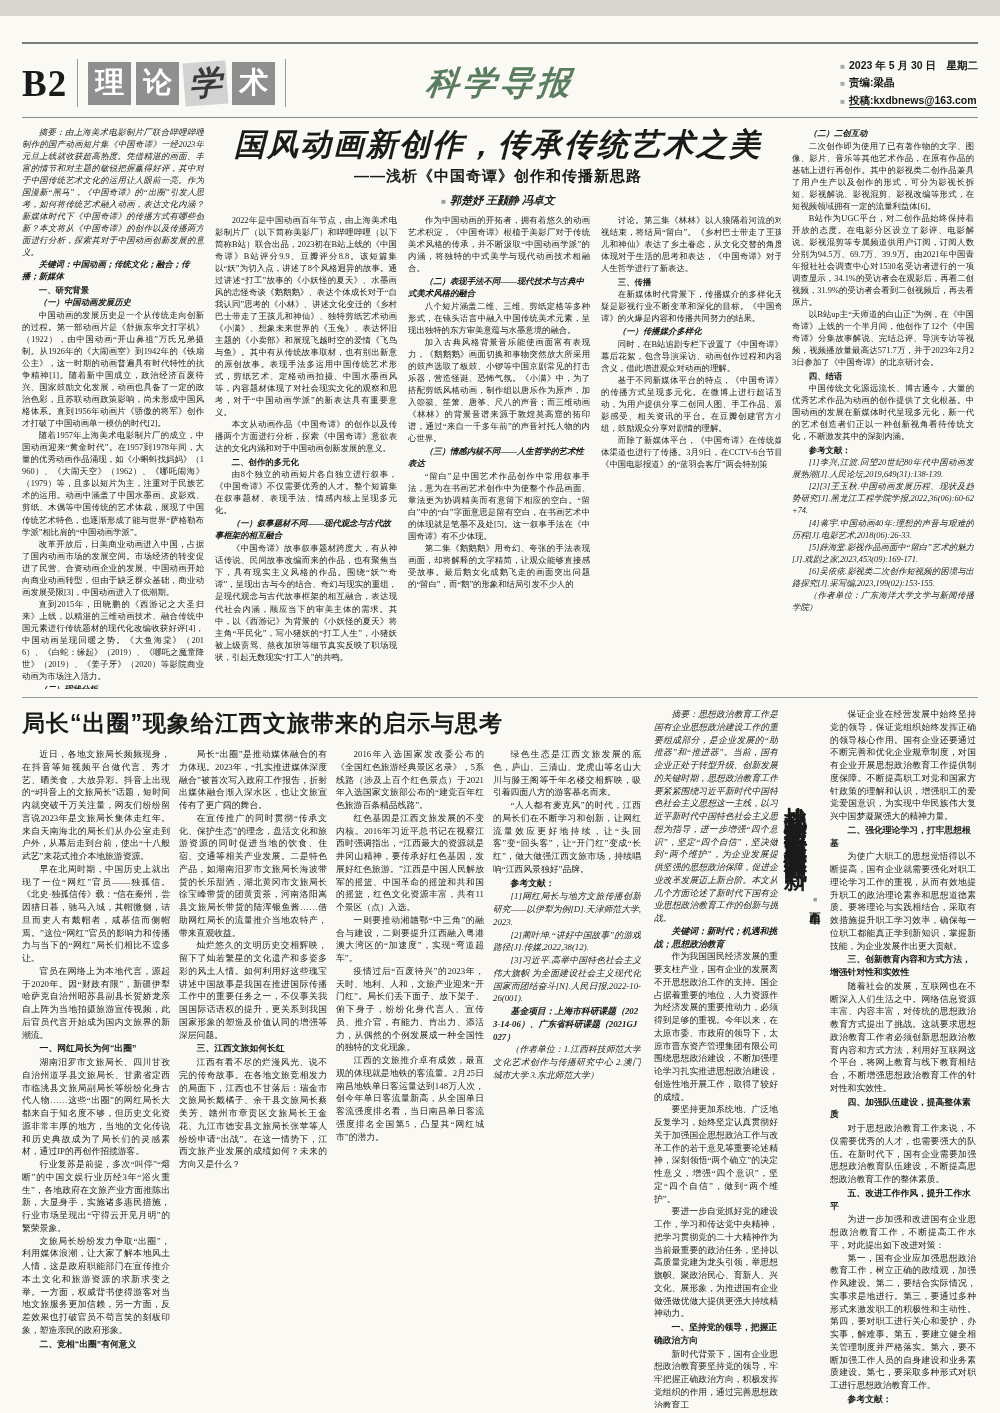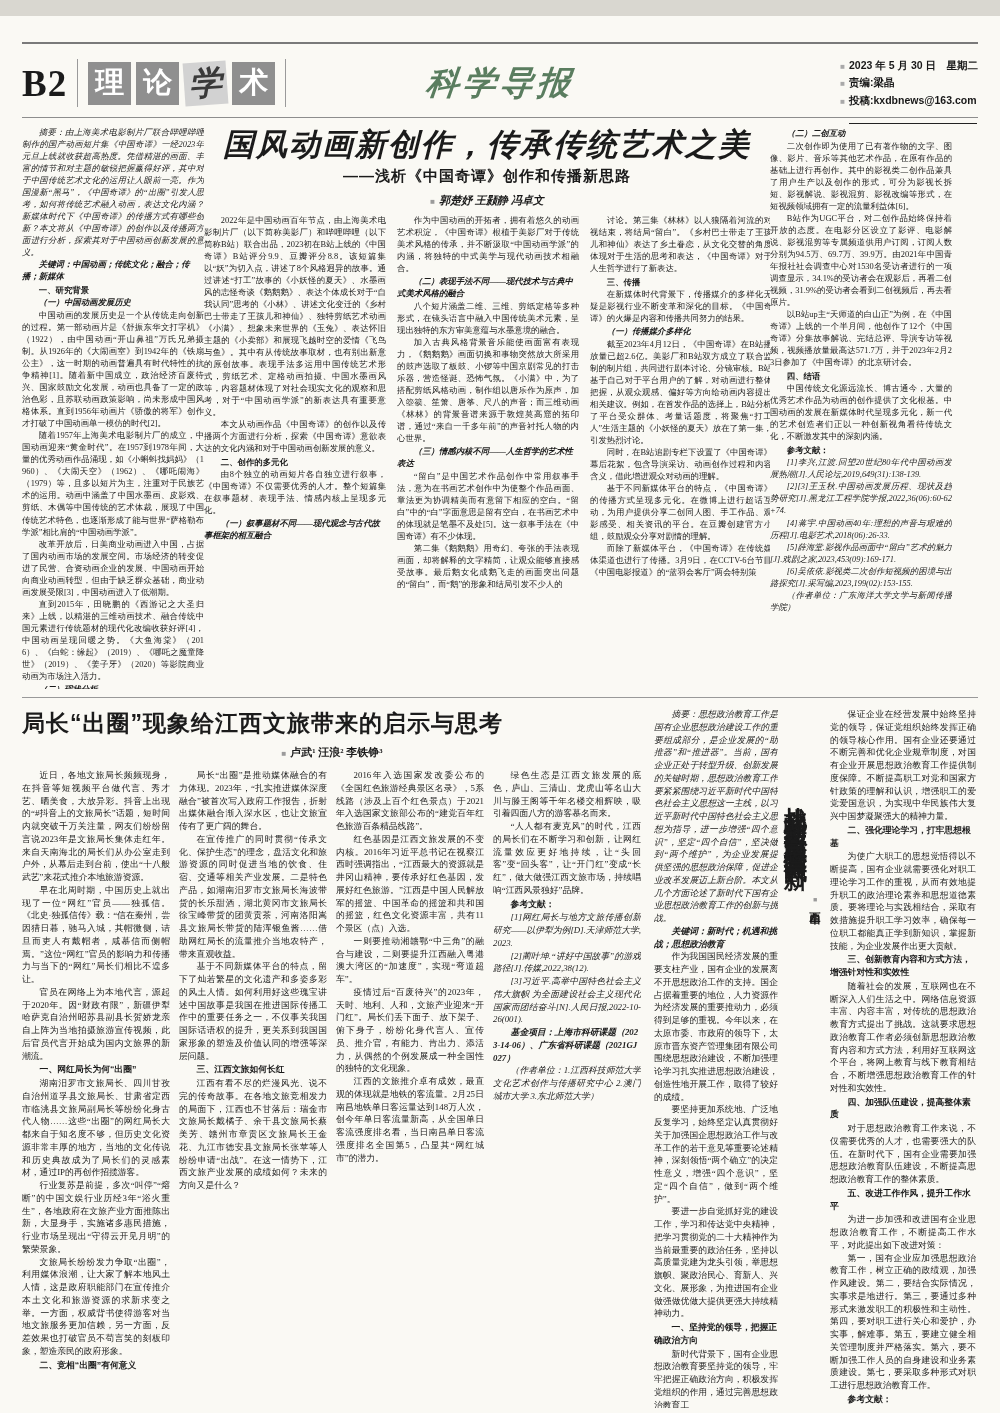--- a/index.html
+++ b/index.html
@@ -10,32 +10,32 @@
   .edition{font-size:37px;font-weight:bold;letter-spacing:1px;font-family:"Liberation Serif",serif;}
   .vsep{width:1px;height:48px;background:#9a9a9a;margin:0 10px;}
   .secblocks{display:flex;gap:5px;align-items:center;}
   .blk{width:43px;height:43px;background:#8f8f8f;color:#ffffff;display:flex;align-items:center;justify-content:center;
        font-family:"Liberation Sans",sans-serif;font-weight:bold;font-size:29px;}
   .blk.alt{background:#d2d2d2;color:#3a3a3a;font-family:"Liberation Serif",serif;font-style:italic;transform:rotate(-4deg);font-size:33px;}
   .masthead{margin-left:130px;font-size:33px;font-weight:bold;font-style:italic;color:#5a7d5f;
             font-family:"Liberation Serif",serif;letter-spacing:4px;transform:skewX(-6deg);}
   .pubinfo{margin-left:auto;font-family:"Liberation Sans",sans-serif;font-size:10.5px;font-weight:600;line-height:1.65;color:#171717;}
   .pubinfo .sq{color:#a9a9a9;font-size:8px;margin-right:4px;}
-  .pubinfo .u{border-bottom:1.5px solid #222;padding-bottom:17px;}
+  .pubinfo .u{border-bottom:1.5px solid #222;padding-bottom:1px;}
   .headrule{border-bottom:1px solid #8d8d8d;margin-top:3px;}
   
   .colx{word-break:break-all;}
   .bp{text-indent:2em;text-align:justify;margin:0;}
   .kai{font-style:italic;text-indent:2em;text-align:justify;margin:0;}
   .kaib{font-style:italic;font-weight:bold;text-indent:2em;margin:0;}
   .bh{font-family:"Liberation Sans",sans-serif;font-weight:700;text-indent:2em;margin:1px 0;}
   .bhk{font-style:italic;font-weight:700;text-indent:2em;margin:1px 0;}
   .ref{font-style:italic;text-indent:2em;text-align:justify;margin:0;}
   
-  .a1{display:flex;margin-top:9px;height:562px;overflow:hidden;}
+  .a1{display:flex;gap:11px;margin-top:9px;height:562px;overflow:hidden;}
   .a1col{width:182px;flex:none;font-size:8.4px;line-height:1.43;overflow:hidden;}
   .a1mid{width:566px;flex:none;}
   .a1head{height:82px;text-align:center;}
   .a1title{font-family:"Liberation Sans",sans-serif;font-weight:bold;font-size:31px;letter-spacing:2px;line-height:1.15;font-style:italic;}
   .a1sub{font-family:"Liberation Sans",sans-serif;font-size:15px;font-weight:600;margin-top:4px;letter-spacing:1px;}
   .a1by{font-size:11px;font-weight:bold;margin-top:7px;font-style:italic;}
   .sqg{color:#9b9b9b;font-size:8px;margin-right:4px;}
   .a1midcols{display:flex;gap:11px;height:472px;overflow:hidden;margin-top:6px;}
   .a1midcols .a1col{height:472px;}
   .a1 .full{height:562px;}
@@ -100,36 +100,36 @@
         <div class="a1sub">——浅析《中国奇谭》创作和传播新思路</div>
         <div class="a1by"><span class="sqg">■</span><span>郭楚妤  王颢静  冯卓文</span></div>
       </div>
       <div class="a1midcols">
         <div class="a1col colx">
             <div class="bp">2022年是中国动画百年节点，由上海美术电影制片厂（以下简称美影厂）和哔哩哔哩（以下简称B站）联合出品，2023初在B站上线的《中国奇谭》B站评分9.9、豆瓣评分8.8。该短篇集以“妖”为切入点，讲述了8个风格迥异的故事。通过讲述“打工”故事的《小妖怪的夏天》、水墨画风的志怪奇谈《鹅鹅鹅》、表达个体成长对于“自我认同”思考的《小林》、讲述文化变迁的《乡村巴士带走了王孩儿和神仙》、独特剪纸艺术动画《小满》、想象未来世界的《玉兔》、表达怀旧主题的《小卖部》和展现飞越时空的爱情《飞鸟与鱼》。其中有从传统故事取材，也有别出新意的原创故事。表现手法多运用中国传统艺术形式，剪纸艺术、定格动画拍摄、中国水墨画风等，内容题材体现了对社会现实文化的观察和思考，对于“中国动画学派”的新表达具有重要意义。</div>
             <div class="bp">本文从动画作品《中国奇谭》的创作以及传播两个方面进行分析，探索《中国奇谭》意欲表达的文化内涵和对于中国动画创新发展的意义。</div>
             <div class="bh">二、创作的多元化</div>
             <div class="bp">由8个独立的动画短片各自独立进行叙事，《中国奇谭》不仅需要优秀的人才。整个短篇集在叙事题材、表现手法、情感内核上呈现多元化。</div>
             <div class="bhk">（一）叙事题材不同——现代观念与古代故事框架的相互融合</div>
+            <div class="bp">《中国奇谭》故事叙事题材跨度大，有从神话传说、民间故事改编而来的作品，也有聚焦当下，具有现实主义风格的作品。围绕“妖”“奇谭”，呈现出古与今的结合、奇幻与现实的重组，是现代观念与古代故事框架的相互融合，表达现代社会内涵，顺应当下的审美主体的需求。其中，以《西游记》为背景的《小妖怪的夏天》将主角“平民化”，写小猪妖的“打工人生”，小猪妖被上级责骂、熬夜加班等细节真实反映了职场现状，引起无数现实“打工人”的共鸣。</div>
           </div>
         <div class="a1col colx">
             <div class="bp">作为中国动画的开拓者，拥有着悠久的动画艺术积淀，《中国奇谭》根植于美影厂对于传统美术风格的传承，并不断汲取“中国动画学派”的内涵，将独特的中式美学与现代动画技术相融合。</div>
             <div class="bhk">（二）表现手法不同——现代技术与古典中式美术风格的融合</div>
             <div class="bp">八个短片涵盖二维、三维、剪纸定格等多种形式，在镜头语言中融入中国传统美术元素，呈现出独特的东方审美意蕴与水墨意境的融合。</div>
             <div class="bp">加入古典风格背景音乐能使画面富有表现力，《鹅鹅鹅》画面切换和事物突然放大所采用的鼓声选取了板鼓、小锣等中国京剧常见的打击乐器，营造怪诞、恐怖气氛。《小满》中，为了搭配剪纸风格动画，制作组以唐乐作为原声，加入箜篌、笙箫、唐筝、尺八的声音；而三维动画《林林》的背景音谱来源于敦煌莫高窟的拓印谱，通过“来自一千多年前”的声音衬托人物的内心世界。</div>
             <div class="bhk">（三）情感内核不同——人生哲学的艺术性表达</div>
             <div class="bp">“留白”是中国艺术作品创作中常用叙事手法，意为在书画艺术创作中为使整个作品画面、章法更为协调精美而有意留下相应的空白。“留白”中的“白”字面意思是留有空白，在书画艺术中的体现就是笔墨不及处[5]。这一叙事手法在《中国奇谭》有不少体现。</div>
             <div class="bp">第二集《鹅鹅鹅》用奇幻、夸张的手法表现画面，却将解释的文字精简，让观众能够直接感受故事。最后鹅女化成鹅飞走的画面突出问题的“留白”，而“鹅”的形象和结局引发不少人的</div>
           </div>
         <div class="a1col colx">
             <div class="bp">讨论。第三集《林林》以人狼隔着河流的对视结束，将结局“留白”。《乡村巴士带走了王孩儿和神仙》表达了乡土眷恋，从文化交替的角度体现对于生活的思考和表达，《中国奇谭》对于人生哲学进行了新表达。</div>
             <div class="bh">三、传播</div>
             <div class="bp">在新媒体时代背景下，传播媒介的多样化无疑是影视行业不断变革和深化的目标。《中国奇谭》的火爆是内容和传播共同努力的结果。</div>
             <div class="bhk">（一）传播媒介多样化</div>
-            <div class="bp">截至2023年4月12日，《中国奇谭》在B站播放量已超2.6亿。美影厂和B站双方成立了联合监制的制片组，共同进行剧本讨论、分镜审核。B站基于自己对于平台用户的了解，对动画进行整体把握，从观众观感、偏好等方向给动画内容提出相关建议。例如，在首发作品的选择上，B站分析了平台受众群体、考量话题度，将聚焦“打工人”生活主题的《小妖怪的夏天》放在了第一集，引发热烈讨论。</div>
             <div class="bp">同时，在B站追剧专栏下设置了《中国奇谭》幕后花絮，包含导演采访、动画创作过程和内容含义，借此增进观众对动画的理解。</div>
             <div class="bp">基于不同新媒体平台的特点，《中国奇谭》的传播方式呈现多元化。在微博上进行超话互动，为用户提供分享二创同人图、手工作品、观影感受、相关资讯的平台。在豆瓣创建官方小组，鼓励观众分享对剧情的理解。</div>
             <div class="bp">而除了新媒体平台，《中国奇谭》在传统媒体渠道也进行了传播。3月9日，在CCTV-6台节目《中国电影报道》的“蓝羽会客厅”两会特别策</div>
           </div>
       </div>
     </div>
     <div class="a1col full colx">
         <div class="bhk">（二）二创互动</div>
         <div class="bp">二次创作即为使用了已有著作物的文字、图像、影片、音乐等其他艺术作品，在原有作品的基础上进行再创作。其中的影视类二创作品兼具了用户生产以及创作的形式，可分为影视长拆短、影视解说、影视混剪、影视改编等形式，在短视频领域拥有一定的流量利益体[6]。</div>
         <div class="bp">B站作为UGC平台，对二创作品始终保持着开放的态度。在电影分区设立了影评、电影解说、影视混剪等专属频道供用户订阅，订阅人数分别为94.5万、69.7万、39.9万。由2021年中国青年报社社会调查中心对1530名受访者进行的一项调查显示，34.1%的受访者会在观影后，再看二创视频，31.9%的受访者会看到二创视频后，再去看原片。</div>
@@ -144,36 +144,35 @@
         <div class="ref">[6]吴依依.影视类二次创作短视频的困境与出路探究[J].采写编,2023,199(02):153-155.</div>
         <div class="kai">（作者单位：广东海洋大学文学与新闻传播学院）</div>
       </div>
   </div>
 
   <div class="divider"></div>
 
   <div class="bottom">
     <div class="art2">
       <div class="a2title">局长“出圈”现象给江西文旅带来的启示与思考</div>
-      <div class="a2by"><span class="sqg">■</span><span>卢武¹ 汪浪² 李铁铮³</span></div>
       <div class="a2cols">
         <div class="a2col colx">
             <div class="bp">近日，各地文旅局长频频现身，在抖音等短视频平台做代言、秀才艺、晒美食，大放异彩。抖音上出现的“#抖音上的文旅局长”话题，短时间内就突破千万关注量，网友们纷纷留言说2023年是文旅局长集体走红年。来自天南海北的局长们从办公室走到户外，从幕后走到台前，使出“十八般武艺”来花式推介本地旅游资源。</div>
             <div class="bp">早在北周时期，中国历史上就出现了一位“网红”官员——独孤信。《北史·独孤信传》载：“信在秦州，尝因猎日暮，驰马入城，其帽微侧，诘旦而吏人有戴帽者，咸慕信而侧帽焉。”这位“网红”官员的影响力和传播力与当下的“网红”局长们相比不遑多让。</div>
             <div class="bp">官员在网络上为本地代言，源起于2020年。因“财政有限”，新疆伊犁哈萨克自治州昭苏县副县长贺娇龙亲自上阵为当地拍摄旅游宣传视频，此后官员代言开始成为国内文旅界的新潮流。</div>
             <div class="bh">一、网红局长为何“出圈”</div>
             <div class="bp">湖南汨罗市文旅局长、四川甘孜自治州道孚县文旅局长、甘肃省定西市临洮县文旅局副局长等纷纷化身古代人物……这些“出圈”的网红局长大都来自于知名度不够，但历史文化资源非常丰厚的地方，当地的文化传说和历史典故成为了局长们的灵感素材，通过IP的再创作招揽游客。</div>
             <div class="bp">行业复苏是前提，多次“叫停”“熔断”的中国文娱行业历经3年“浴火重生”，各地政府在文旅产业方面推陈出新，大显身手，实施诸多惠民措施，行业市场呈现出“守得云开见月明”的繁荣景象。</div>
             <div class="bp">文旅局长纷纷发力争取“出圈”，利用媒体浪潮，让大家了解本地风土人情，这是政府职能部门在宣传推介本土文化和旅游资源的求新求变之举。一方面，权威背书使得游客对当地文旅服务更加信赖，另一方面，反差效果也打破官员不苟言笑的刻板印象，塑造亲民的政府形象。</div>
             <div class="bh">二、竞相“出圈”有何意义</div>
           </div>
         <div class="a2col colx">
             <div class="bp">局长“出圈”是推动媒体融合的有力体现。2023年，“扎实推进媒体深度融合”被首次写入政府工作报告，折射出媒体融合渐入深水区，也让文旅宣传有了更广阔的舞台。</div>
             <div class="bp">在宣传推广的同时贯彻“传承文化、保护生态”的理念，盘活文化和旅游资源的同时促进当地的饮食、住宿、交通等相关产业发展。二是特色产品，如湖南汨罗市文旅局长海波带货的长乐甜酒，湖北黄冈市文旅局长徐宝峰带货的团黄贡茶，河南洛阳嵩县文旅局长带货的陆浑银鱼酱……借助网红局长的流量推介当地农特产，带来直观收益。</div>
-            <div class="bp">基于不同新媒体平台的特点，留下了灿若繁星的文化遗产和多姿多彩的风土人情。如何利用好这些瑰宝讲述中国故事是我国在推进国际传播工作中的重要任务之一，不仅事关我国国际话语权的提升，更关系到我国国家形象的塑造及价值认同的增强等深层问题。</div>
+            <div class="bp">灿烂悠久的文明历史交相辉映，留下了灿若繁星的文化遗产和多姿多彩的风土人情。如何利用好这些瑰宝讲述中国故事是我国在推进国际传播工作中的重要任务之一，不仅事关我国国际话语权的提升，更关系到我国国家形象的塑造及价值认同的增强等深层问题。</div>
             <div class="bh">三、江西文旅如何长红</div>
             <div class="bp">江西有看不尽的烂漫风光、说不完的传奇故事。在各地文旅竞相发力的局面下，江西也不甘落后：瑞金市文旅局长戴橘子、余干县文旅局长蔡美芳、赣州市章贡区文旅局长王金花、九江市德安县文旅局长张苹等人纷纷申请“出战”。在这一情势下，江西文旅产业发展的成绩如何？未来的方向又是什么？</div>
           </div>
         <div class="a2col colx">
             <div class="bp">2016年入选国家发改委公布的《全国红色旅游经典景区名录》，5系线路（涉及上百个红色景点）于2021年入选国家文旅部公布的“建党百年红色旅游百条精品线路”。</div>
             <div class="bp">红色基因是江西文旅发展的不变内核。2016年习近平总书记在视察江西时强调指出，“江西最大的资源就是井冈山精神，要传承好红色基因，发展好红色旅游。”江西是中国人民解放军的摇篮、中国革命的摇篮和共和国的摇篮，红色文化资源丰富，共有11个景区（点）入选。</div>
             <div class="bp">一则要推动湘赣鄂“中三角”的融合与建设，二则要提升江西融入粤港澳大湾区的“加速度”，实现“弯道超车”。</div>
             <div class="bp">疫情过后“百废待兴”的2023年，天时、地利、人和，文旅产业迎来“开门红”。局长们丢下面子、放下架子、俯下身子，纷纷化身代言人、宣传员、推介官，有能力、肯出力、添活力，从偶然的个例发展成一种全国性的独特的文化现象。</div>
             <div class="bp">江西的文旅推介卓有成效，最直观的体现就是地铁的客流量。2月25日南昌地铁单日客运量达到148万人次，创今年单日客流量新高，从全国单日客流强度排名看，当日南昌单日客流强度排名全国第5，凸显其“网红城市”的潜力。</div>
           </div>

